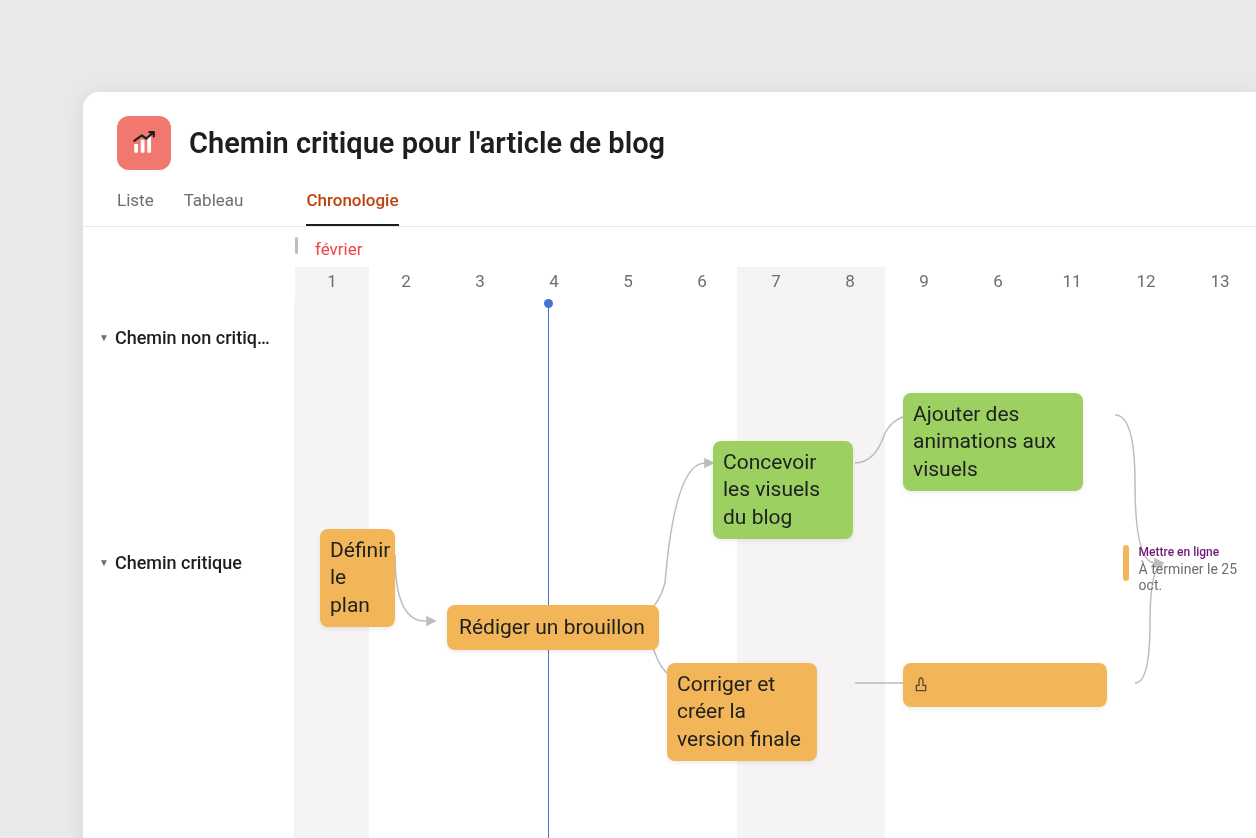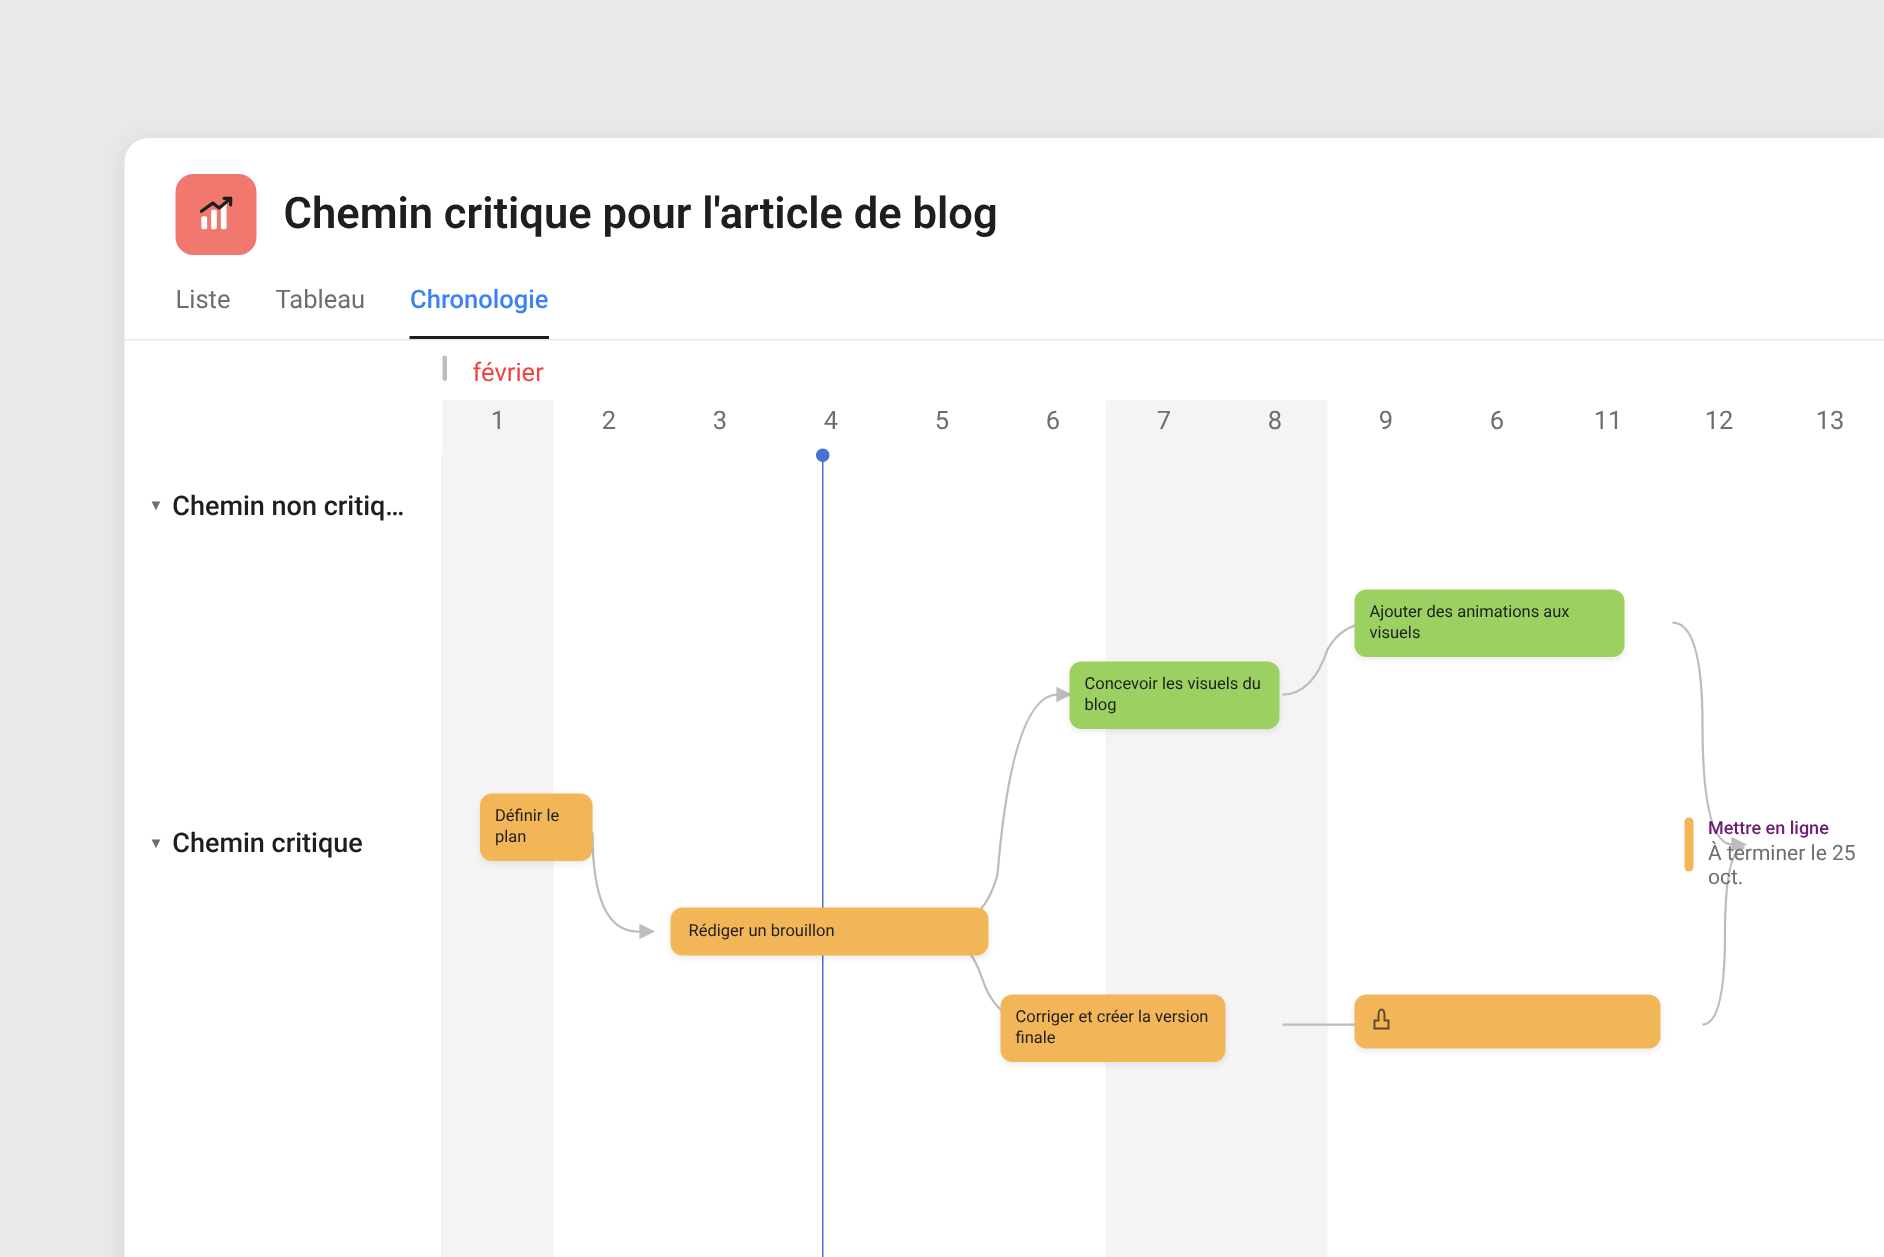--- a/index.html
+++ b/index.html
@@ -49,23 +49,24 @@
     margin-top: 20px;
     padding-left: 0;
     font-size: 17px;
     color: #6d6e6f;
   }
   .tab {
     padding-bottom: 14px;
     cursor: pointer;
   }
   .tab.active {
-    color: #3b82f6;
+    color: #c2410c;
     font-weight: 500;
     border-bottom: 2px solid #1e1e1e;
+    margin-left: 33px;
   }
   .divider {
     height: 1px;
     background: #e8e8e8;
     width: 100%;
   }
   
   .timeline {
     position: relative;
     height: 630px;
@@ -158,21 +159,21 @@
     left: -4px;
     width: 9px; height: 9px;
     background: #4573d2;
     border-radius: 50%;
   }
   
   .task {
     position: absolute;
     border-radius: 8px;
     padding: 8px 10px;
-    font-size: 11px;
+    font-size: 21px;
     color: #1e1f21;
     line-height: 1.3;
     z-index: 10;
     cursor: pointer;
   }
   .task.green {
     background: #9cd161;
     box-shadow: 0 2px 4px rgba(0,0,0,0.08);
   }
   .task.orange {

